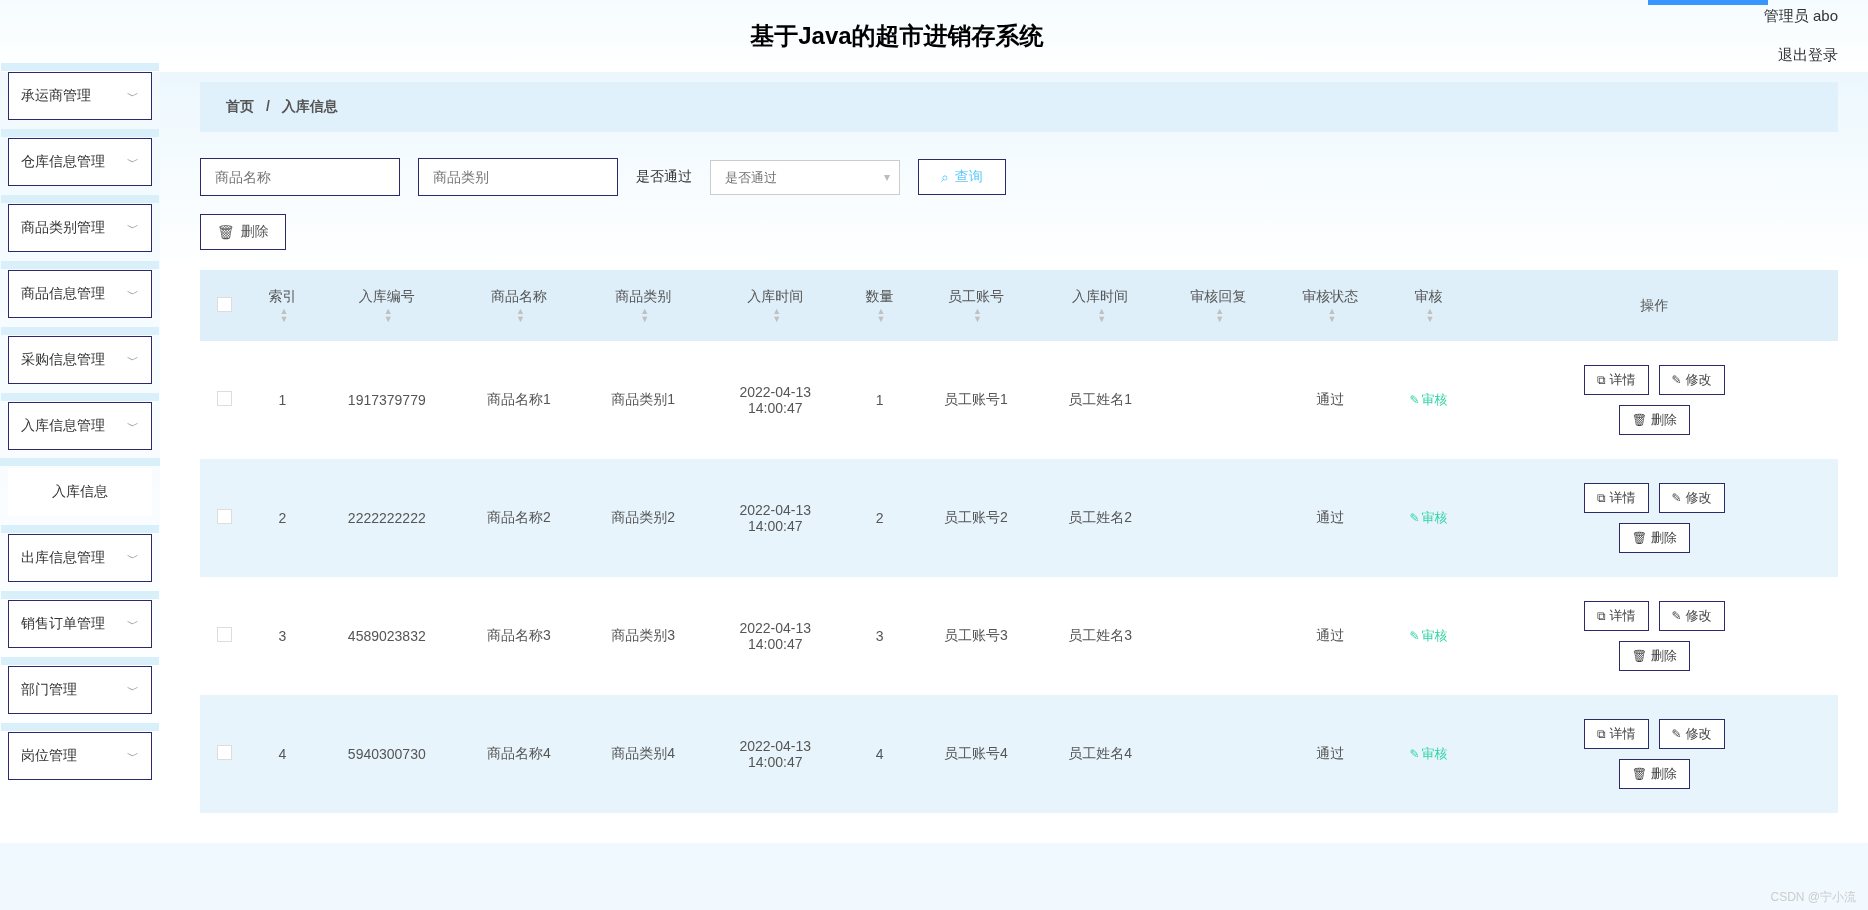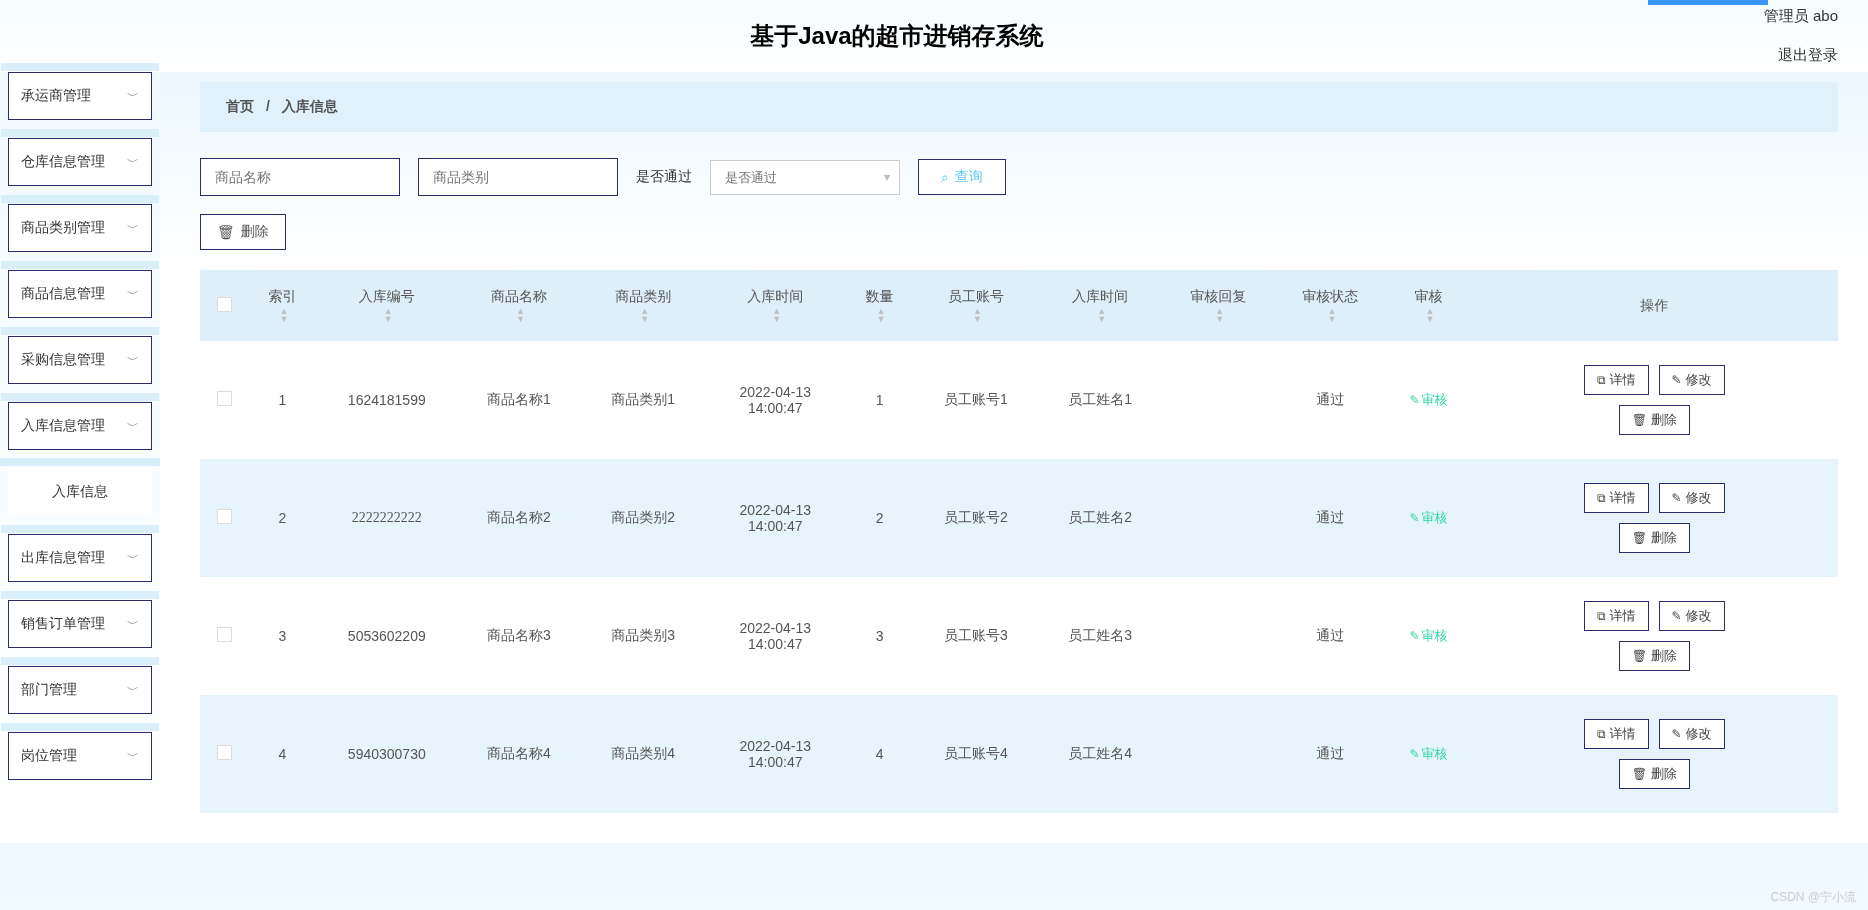--- a/index.html
+++ b/index.html
@@ -181,21 +181,21 @@
                 <span>▲</span>
                 <span>▼</span>
               </span></th>
             <th><span>操作</span></th>
           </tr>
       </thead>
       <tbody id="tbody">
           <tr>
             <td><span class="chk"></span></td>
             <td>1</td>
-            <td style="max-width: 90px;">1624181599</td>
+            <td style="max-width: 90px;">1917379779</td>
             <td>商品名称1</td>
             <td>商品类别1</td>
             <td style="max-width: 90px;">2022-04-13 14:00:47</td>
             <td>1</td>
             <td>员工账号1</td>
             <td>员工姓名1</td>
             <td></td>
             <td>通过</td>
             <td><span class="audit-link"><span class="audit-ico">✎</span><span>审核</span></span></td>
             <td>
@@ -211,21 +211,21 @@
                 <button class="op-btn">
                   <span class="ico">🗑</span>
                   <span>删除</span>
                 </button>
               </div>
             </td>
           </tr>
           <tr class="alt">
             <td><span class="chk"></span></td>
             <td>2</td>
-            <td style="max-width: 90px; font-family: Liberation Serif, serif;">2222222222</td>
+            <td style="max-width: 90px;">2222222222</td>
             <td>商品名称2</td>
             <td>商品类别2</td>
             <td style="max-width: 90px;">2022-04-13 14:00:47</td>
             <td>2</td>
             <td>员工账号2</td>
             <td>员工姓名2</td>
             <td></td>
             <td>通过</td>
             <td><span class="audit-link"><span class="audit-ico">✎</span><span>审核</span></span></td>
             <td>
@@ -241,21 +241,21 @@
                 <button class="op-btn">
                   <span class="ico">🗑</span>
                   <span>删除</span>
                 </button>
               </div>
             </td>
           </tr>
           <tr>
             <td><span class="chk"></span></td>
             <td>3</td>
-            <td style="max-width: 90px;">5053602209</td>
+            <td style="max-width: 90px;">4589023832</td>
             <td>商品名称3</td>
             <td>商品类别3</td>
             <td style="max-width: 90px;">2022-04-13 14:00:47</td>
             <td>3</td>
             <td>员工账号3</td>
             <td>员工姓名3</td>
             <td></td>
             <td>通过</td>
             <td><span class="audit-link"><span class="audit-ico">✎</span><span>审核</span></span></td>
             <td>

